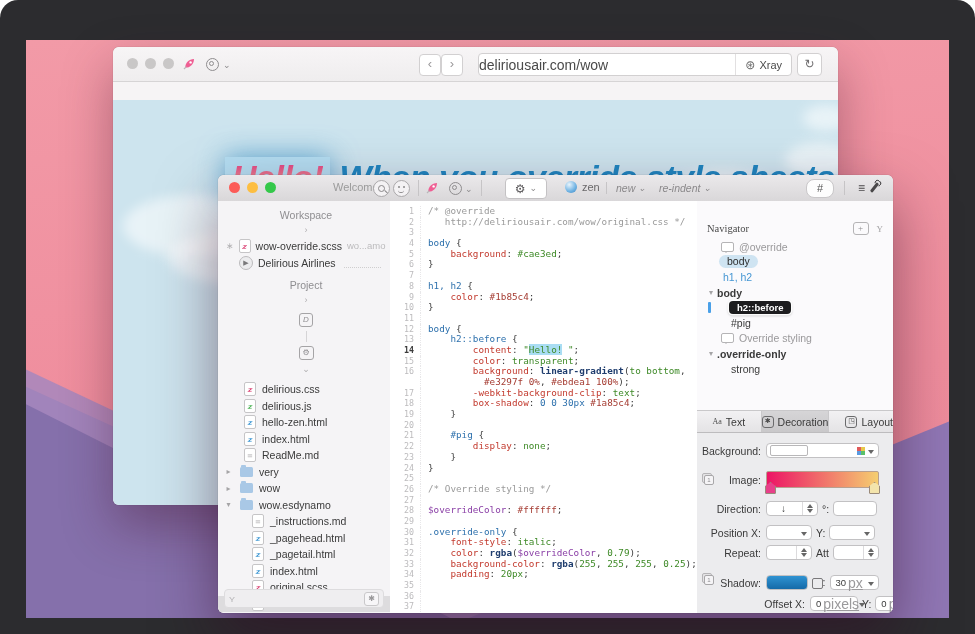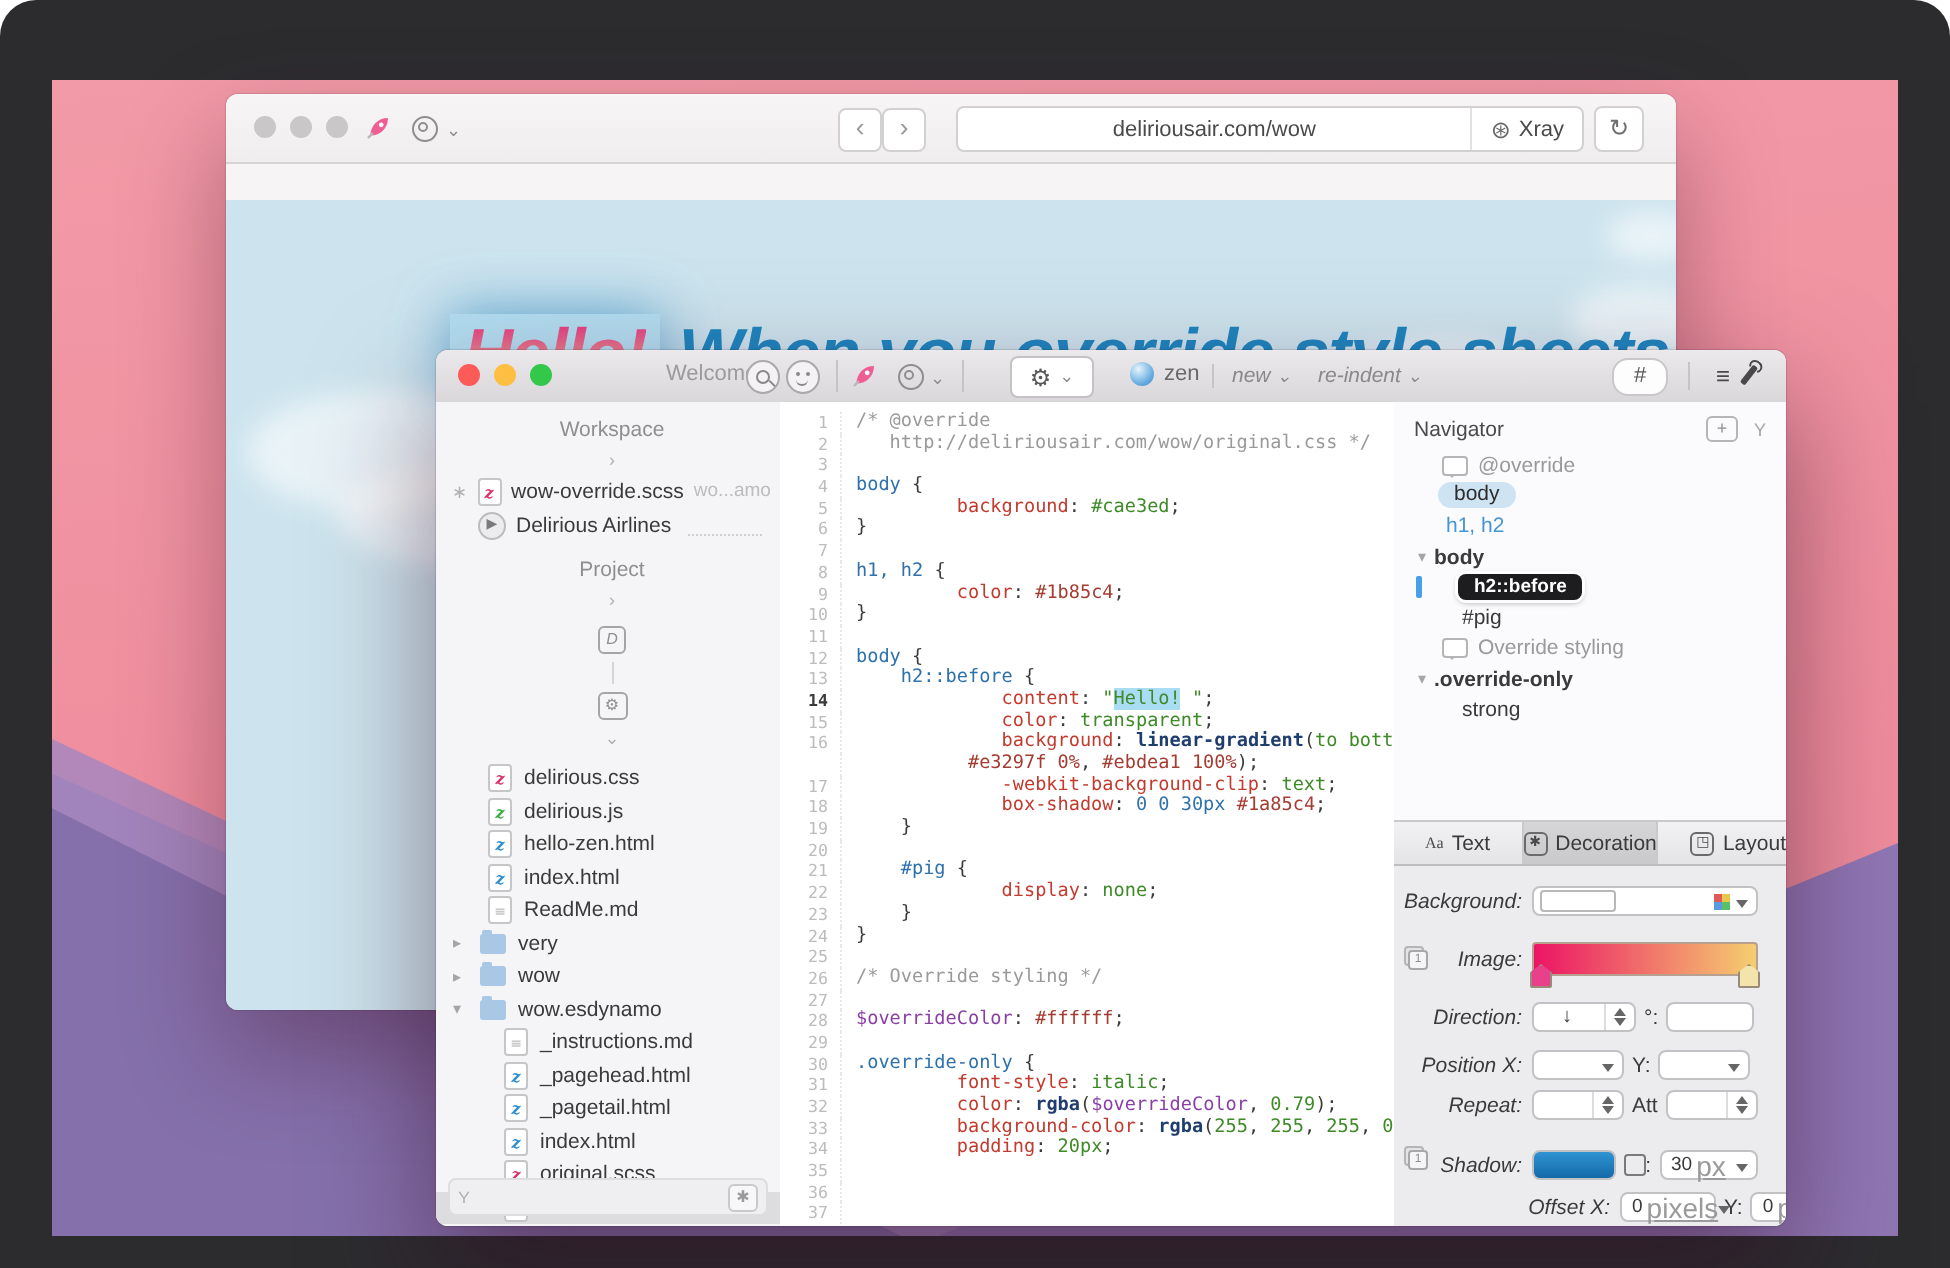--- a/index.html
+++ b/index.html
@@ -27,21 +27,21 @@
   .light.red{background:#fc5b57;}  .light.yellow{background:#fdbe41;}  .light.green{background:#34c84a;}
   .rocket{display:inline-block;width:13px;height:13px;position:relative;}
   .rocket svg{display:block;}
   .target{width:11px;height:11px;border:1.5px solid #8f8d8f;border-radius:50%;position:relative;}
   .target::after{content:"";position:absolute;left:2px;top:2px;width:3px;height:3px;border:1.5px solid #8f8d8f;border-radius:50%;}
   .chev{font-size:9px;color:#8c8a8c;line-height:1;}
   .navbtn{width:20px;height:20px;background:#fff;border:1px solid #d2d0d1;border-radius:4px;color:#9a989a;
           font-size:13px;text-align:center;line-height:18px;}
   .urlfield{position:absolute;left:365px;top:6px;width:312px;height:21px;background:#fff;border:1px solid #d2d0d1;
             border-radius:4px;display:flex;align-items:center;}
-  .urltext{flex:1;text-align:center;font-size:11px;color:#4a4a4a;}
+  .urltext{flex:1;text-align:left;font-size:14px;color:#4a4a4a;}
   .xray{display:flex;align-items:center;gap:4px;padding:0 9px;height:100%;border-left:1px solid #e2e0e1;
         font-size:11px;color:#4a4a4a;}
   .xray-glyph{font-size:12px;color:#6a6a6a;}
   .reloadbtn{position:absolute;left:684px;top:6px;width:23px;height:21px;background:#fff;border:1px solid #d2d0d1;
              border-radius:4px;color:#6f6d6f;font-size:12px;text-align:center;line-height:20px;}
   .b-status{position:absolute;left:0;top:35px;right:0;height:17px;background:#f7f5f6;border-bottom:1px solid #e2e0e1;
             display:flex;align-items:center;justify-content:center;gap:5px;font-size:10px;color:#a3a0a2;}
   .b-page{position:absolute;left:0;top:53px;right:0;bottom:0;background:#cde4ee;overflow:hidden;border-radius:0 0 6px 6px;}
   .cloud{position:absolute;background:#ffffff;border-radius:50%;filter:blur(6px);opacity:.55;}
   .headline{position:absolute;left:112px;top:58px;font-style:italic;font-weight:600;font-size:34px;
@@ -126,33 +126,33 @@
 
   
   .e-code{position:absolute;left:172px;top:26px;width:307px;bottom:0;background:#fff;overflow:hidden;
           font-family:"DejaVu Sans Mono",monospace;font-size:9.3px;padding-top:5px;box-sizing:border-box;}
   .crow{display:flex;height:10.7px;line-height:10.7px;white-space:pre;}
   .gut{flex:none;width:24px;text-align:right;padding-right:6px;color:#bcbbbd;font-size:8.3px;}
   .gut.cur{color:#3a3a3a;font-weight:bold;}
   .cl{flex:1;border-left:1px dotted #e8e7e9;padding-left:7px;}
   .tk-c{color:#9a9a9a;}
   .tk-s{color:#2e71ad;}
-  .tk-p{color:#c33b2f;margin-left:28px;}
+  .tk-p{color:#c33b2f;}
   .tk-g{color:#3f8a28;}
   .tk-r{color:#a53c32;}
   .tk-n{color:#2e71ad;}
   .tk-f{color:#1f3d6e;font-weight:bold;}
   .tk-v{color:#8a3fa6;}
   .tk-t{color:#3c3c3c;}
   .tk-h{color:#3f8a28;background:#a9ddf3;}
 
   
   .e-right{position:absolute;left:479px;top:26px;right:0;bottom:0;border-radius:0 0 6px 0;overflow:hidden;}
   .nav-pane{position:absolute;left:0;top:0;right:0;height:209px;background:#fbfafc;font-size:10.5px;color:#3a3a3a;}
-  .nav-head{display:flex;align-items:center;padding:7px 10px 4px;color:#4a4a4a;}
+  .nav-head{display:flex;align-items:center;padding:21px 10px 4px;color:#4a4a4a;font-family:Liberation Serif, serif;}
   .nav-head .fill{flex:1;}
   .plusbox{width:14px;height:11px;border:1px solid #b5b4b6;border-radius:3px;color:#8f8e91;font-size:9px;
            text-align:center;line-height:10px;margin-right:8px;}
   .nav-funnel{color:#a5a4a6;font-size:9px;}
   .nrow{display:flex;align-items:center;height:15.3px;position:relative;}
   .nrow .bub{width:11px;height:8px;border:1px solid #b5b4b6;border-radius:2px;background:#fff;position:relative;flex:none;}
   .nrow .bub::after{content:"";position:absolute;bottom:-4px;left:2px;border:2.5px solid transparent;border-top-color:#b5b4b6;}
   .nrow.kcomment{padding-left:24px;gap:5px;color:#9a999b;}
   .nrow.kpill{padding-left:22px;}
   .npill{background:#cfe4f2;border-radius:8px;padding:0 8px;line-height:13px;color:#2c2c2c;}
@@ -169,21 +169,21 @@
   .insp{position:absolute;left:0;top:209px;right:0;bottom:0;background:#ececee;border-top:1px solid #c9c8ca;
         font-size:10.5px;color:#3a3a3a;}
   .tabs{display:flex;height:21px;border-bottom:1px solid #bdbcbe;background:linear-gradient(#f2f1f3,#e4e3e5);}
   .tab{flex:1;display:flex;align-items:center;justify-content:center;gap:4px;font-size:10.5px;color:#3a3a3a;
        border-right:1px solid #c9c8ca;}
   .tab:last-child{border-right:none;justify-content:flex-end;}
   .tab.sel{background:linear-gradient(#d6d5d7,#c9c8ca);}
   .tabic{font-size:8px;color:#4a4a4a;font-family:Liberation Serif, serif;}
   .tabic.boxed{border:1px solid #6a6a6c;border-radius:3px;width:10px;height:10px;line-height:9px;text-align:center;font-size:7px;}
   .irow{display:flex;align-items:center;margin:8px 14px 0 0;}
-  .ilabel{width:64px;text-align:right;margin-right:5px;flex:none;font-style:italic;}
+  .ilabel{width:64px;text-align:right;margin-right:5px;flex:none;}
   .midlbl{margin:0 4px;flex:none;}
   .ctl{background:#fff;border:1px solid #c2c1c3;border-radius:4px;height:15px;position:relative;box-sizing:border-box;}
   .bgctl{width:114px;display:flex;align-items:center;}
   .bgswatch{width:36px;height:9px;border:1px solid #b8b7b9;border-radius:2px;margin-left:3px;background:#fff;}
   .gridic{margin-left:auto;width:8px;height:8px;display:grid;grid-template-columns:4px 4px;}
   .gridic i{display:block;width:4px;height:4px;}
   .gridic i:nth-child(1){background:#e05a5a;} .gridic i:nth-child(2){background:#e8c84a;}
   .gridic i:nth-child(3){background:#5a9ae0;} .gridic i:nth-child(4){background:#5ac06a;}
   .dtri{width:0;height:0;border:3px solid transparent;border-top:4px solid #666;margin:0 4px 0 3px;align-self:center;margin-top:5px;}
   .gradbar{width:114px;height:15px;border:1px solid #b8a090;border-radius:2px;

